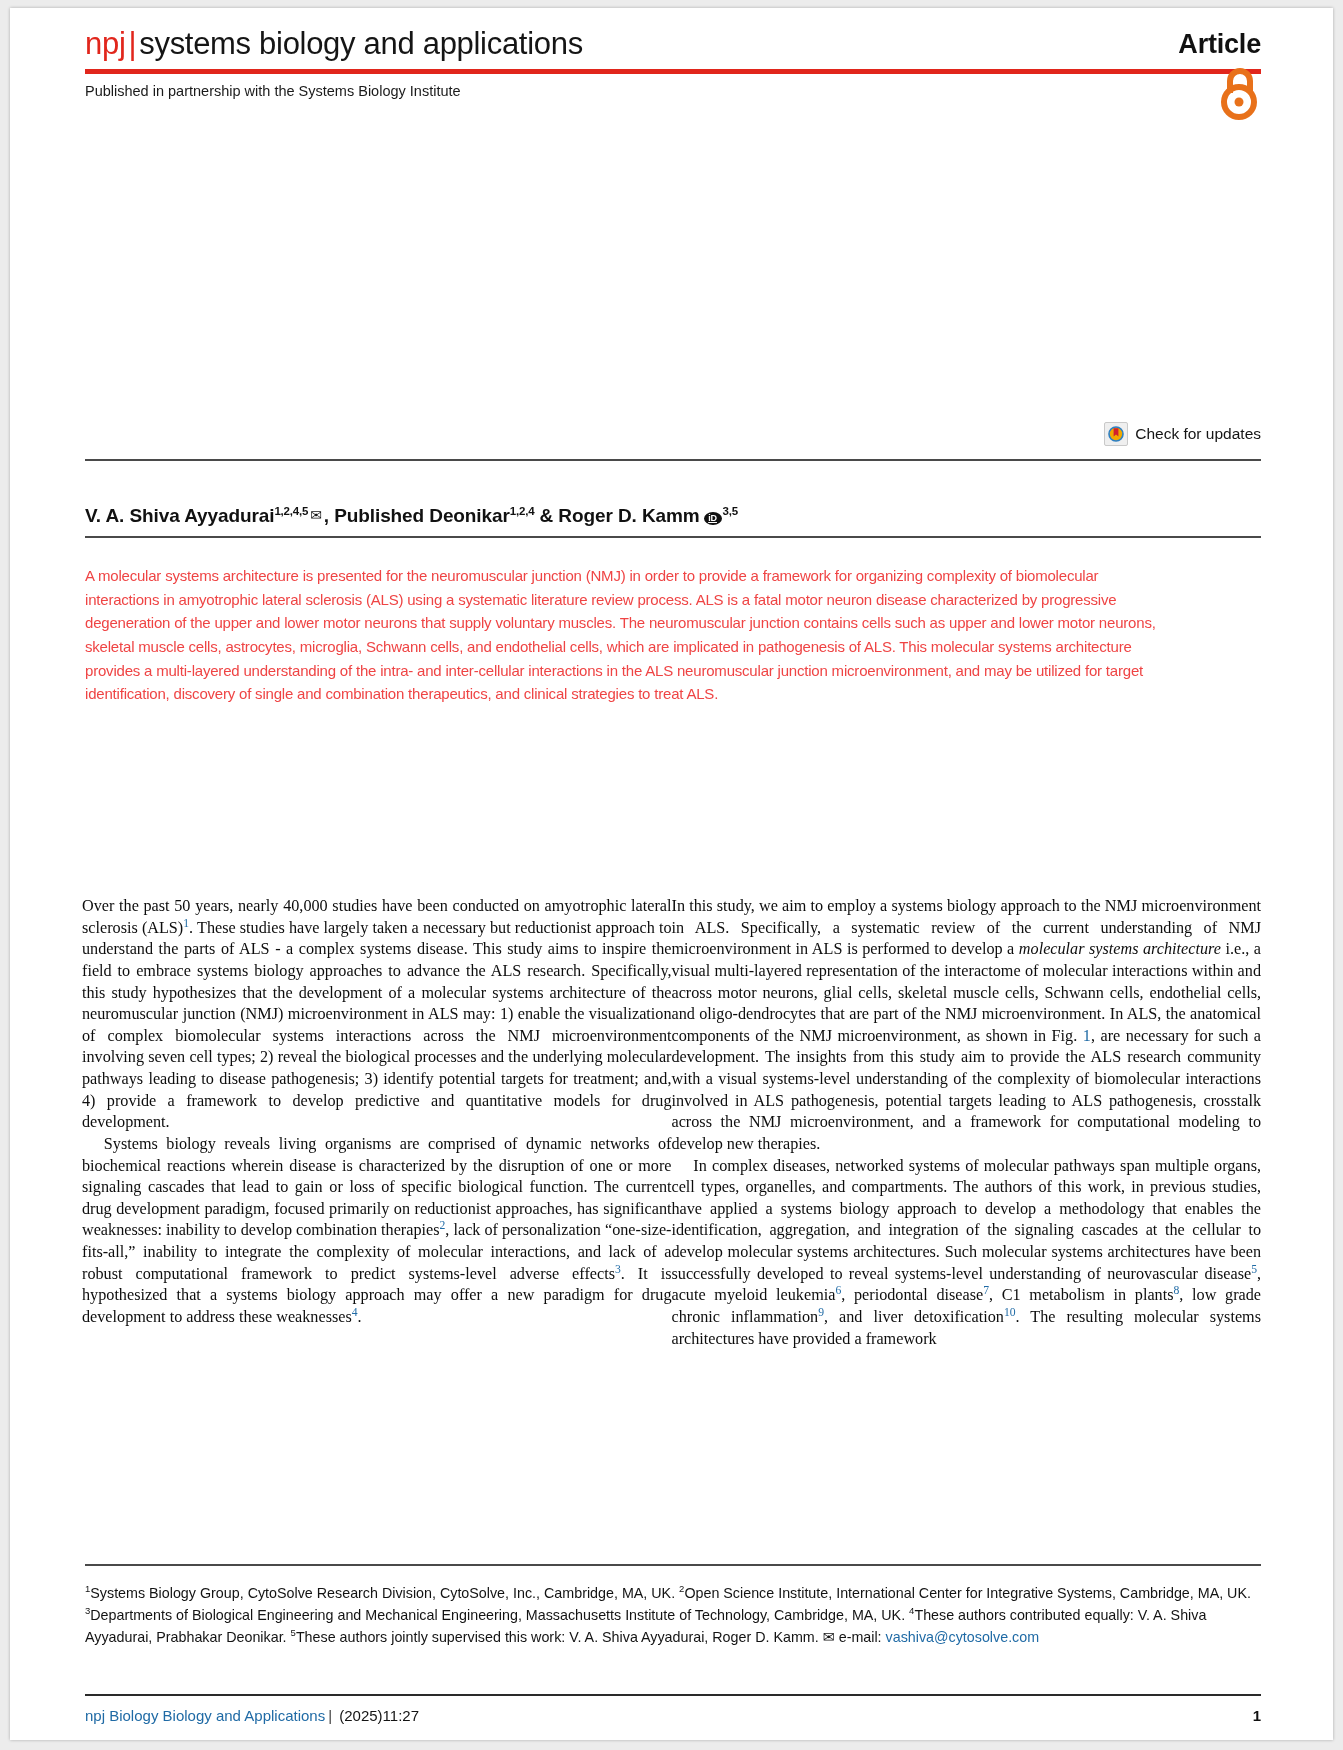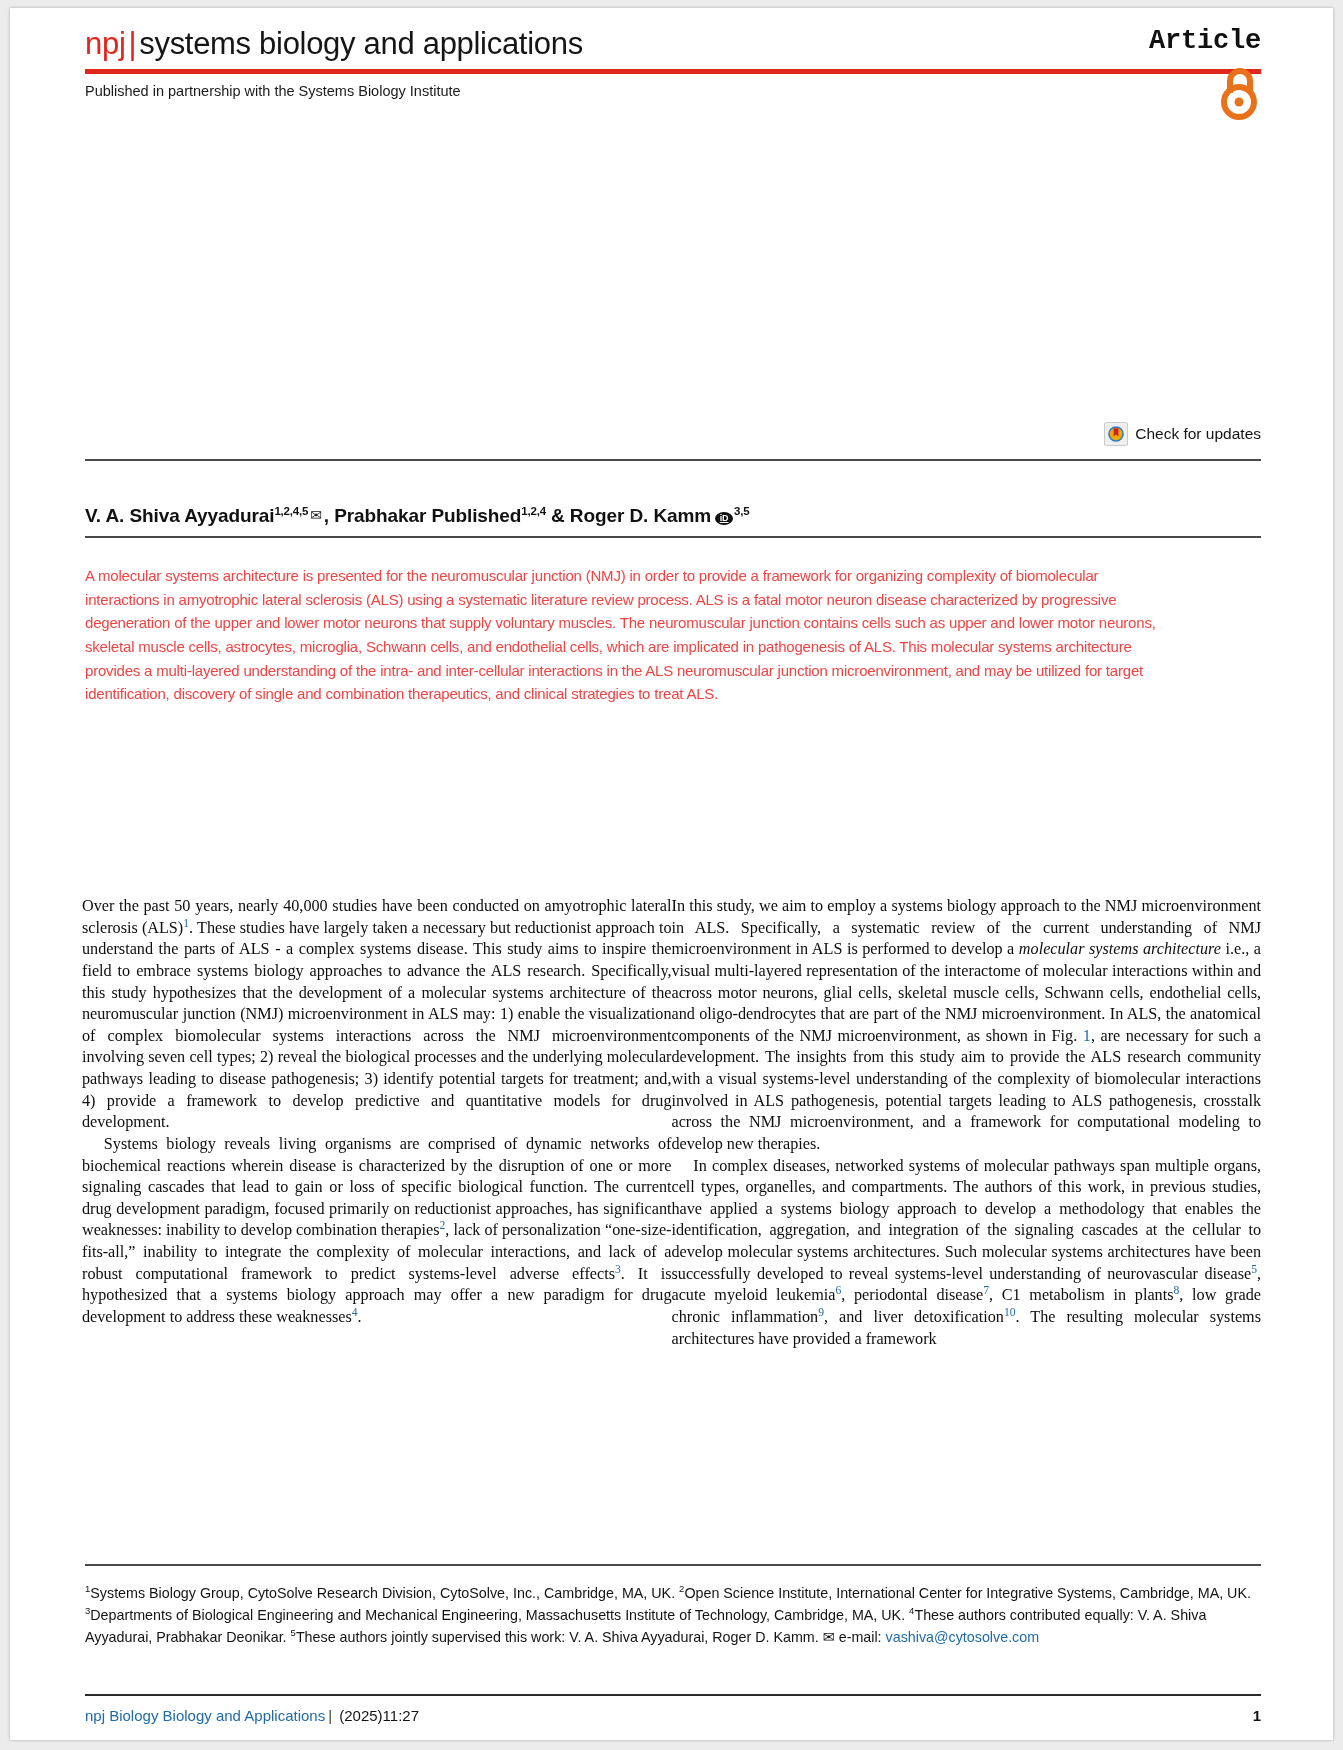--- a/index.html
+++ b/index.html
@@ -34,21 +34,21 @@
 
   
   .masthead {
     position: absolute;
     left: 75px;
     right: 72px;
     top: 18px;
   }
   .masthead-row {
     display: flex;
-    align-items: flex-start;
+    align-items: center;
     justify-content: space-between;
   }
   .journal-title {
     font-size: 31px;
     letter-spacing: -0.3px;
     color: #1a1a1a;
     white-space: nowrap;
   }
   .journal-npj {
     color: #e1261c;
@@ -59,21 +59,20 @@
     padding: 0 3px;
   }
   .journal-rest {
     color: #151515;
   }
   .article-type {
     font-size: 27px;
     font-weight: bold;
     color: #111;
     letter-spacing: -0.2px;
-    font-family: Liberation Mono, monospace;
   }
   .red-rule {
     margin-top: 7px;
     height: 5px;
     background: #e1261c;
     width: 100%;
   }
   .partnership {
     margin-top: 9px;
     font-size: 14.5px;
@@ -311,21 +310,21 @@
           <circle cx="8" cy="8" r="7" fill="none" stroke="#2c7fc4" stroke-width="1.6"></circle>
           <path d="M5.6 2.3 h4.8 v8.3 l-2.4 -2.1 l-2.4 2.1 z" fill="#d0202e"></path>
         </svg>
       </span>
       <span>Check for updates</span>
     </div>
 
     <div class="rule-thin" style="top:451px;"></div>
 
     <div class="authors">
-      <span>V. A. Shiva Ayyadurai</span><sup>1,2,4,5</sup><span class="env-glyph">✉</span><span>, </span><span>Prabhakar Published</span><sup>1,2,4</sup><span> &amp; </span><span>Roger D. Kamm</span><span class="orcid">iD</span><sup>3,5</sup>
+      <span>V. A. Shiva Ayyadurai</span><sup>1,2,4,5</sup><span class="env-glyph">✉</span><span>, </span><span>Published Deonikar</span><sup>1,2,4</sup><span> &amp; </span><span>Roger D. Kamm</span><span class="orcid">iD</span><sup>3,5</sup>
     </div>
 
     <div class="rule-thin" style="top:528px;"></div>
 
     <div class="abstract">A molecular systems architecture is presented for the neuromuscular junction (NMJ) in order to provide a framework for organizing complexity of biomolecular interactions in amyotrophic lateral sclerosis (ALS) using a systematic literature review process. ALS is a fatal motor neuron disease characterized by progressive degeneration of the upper and lower motor neurons that supply voluntary muscles. The neuromuscular junction contains cells such as upper and lower motor neurons, skeletal muscle cells, astrocytes, microglia, Schwann cells, and endothelial cells, which are implicated in pathogenesis of ALS. This molecular systems architecture provides a multi-layered understanding of the intra- and inter-cellular interactions in the ALS neuromuscular junction microenvironment, and may be utilized for target identification, discovery of single and combination therapeutics, and clinical strategies to treat ALS.</div>
 
     <div class="body-cols">
       <div class="col" id="col-left">
           <p>Over the past 50 years, nearly 40,000 studies have been conducted on amyotrophic lateral sclerosis (ALS)<sup class="ref">1</sup>. These studies have largely taken a necessary but reductionist approach to understand the parts of ALS - a complex systems disease. This study aims to inspire the field to embrace systems biology approaches to advance the ALS research. Specifically, this study hypothesizes that the development of a molecular systems architecture of the neuromuscular junction (NMJ) microenvironment in ALS may: 1) enable the visualization of complex biomolecular systems interactions across the NMJ microenvironment involving seven cell types; 2) reveal the biological processes and the underlying molecular pathways leading to disease pathogenesis; 3) identify potential targets for treatment; and, 4) provide a framework to develop predictive and quantitative models for drug development.</p>
           <p>Systems biology reveals living organisms are comprised of dynamic networks of biochemical reactions wherein disease is characterized by the disruption of one or more signaling cascades that lead to gain or loss of specific biological function. The current drug development paradigm, focused primarily on reductionist approaches, has significant weaknesses: inability to develop combination therapies<sup class="ref">2</sup>, lack of personalization “one-size-fits-all,” inability to integrate the complexity of molecular interactions, and lack of a robust computational framework to predict systems-level adverse effects<sup class="ref">3</sup>. It is hypothesized that a systems biology approach may offer a new paradigm for drug development to address these weaknesses<sup class="ref">4</sup>.</p>

